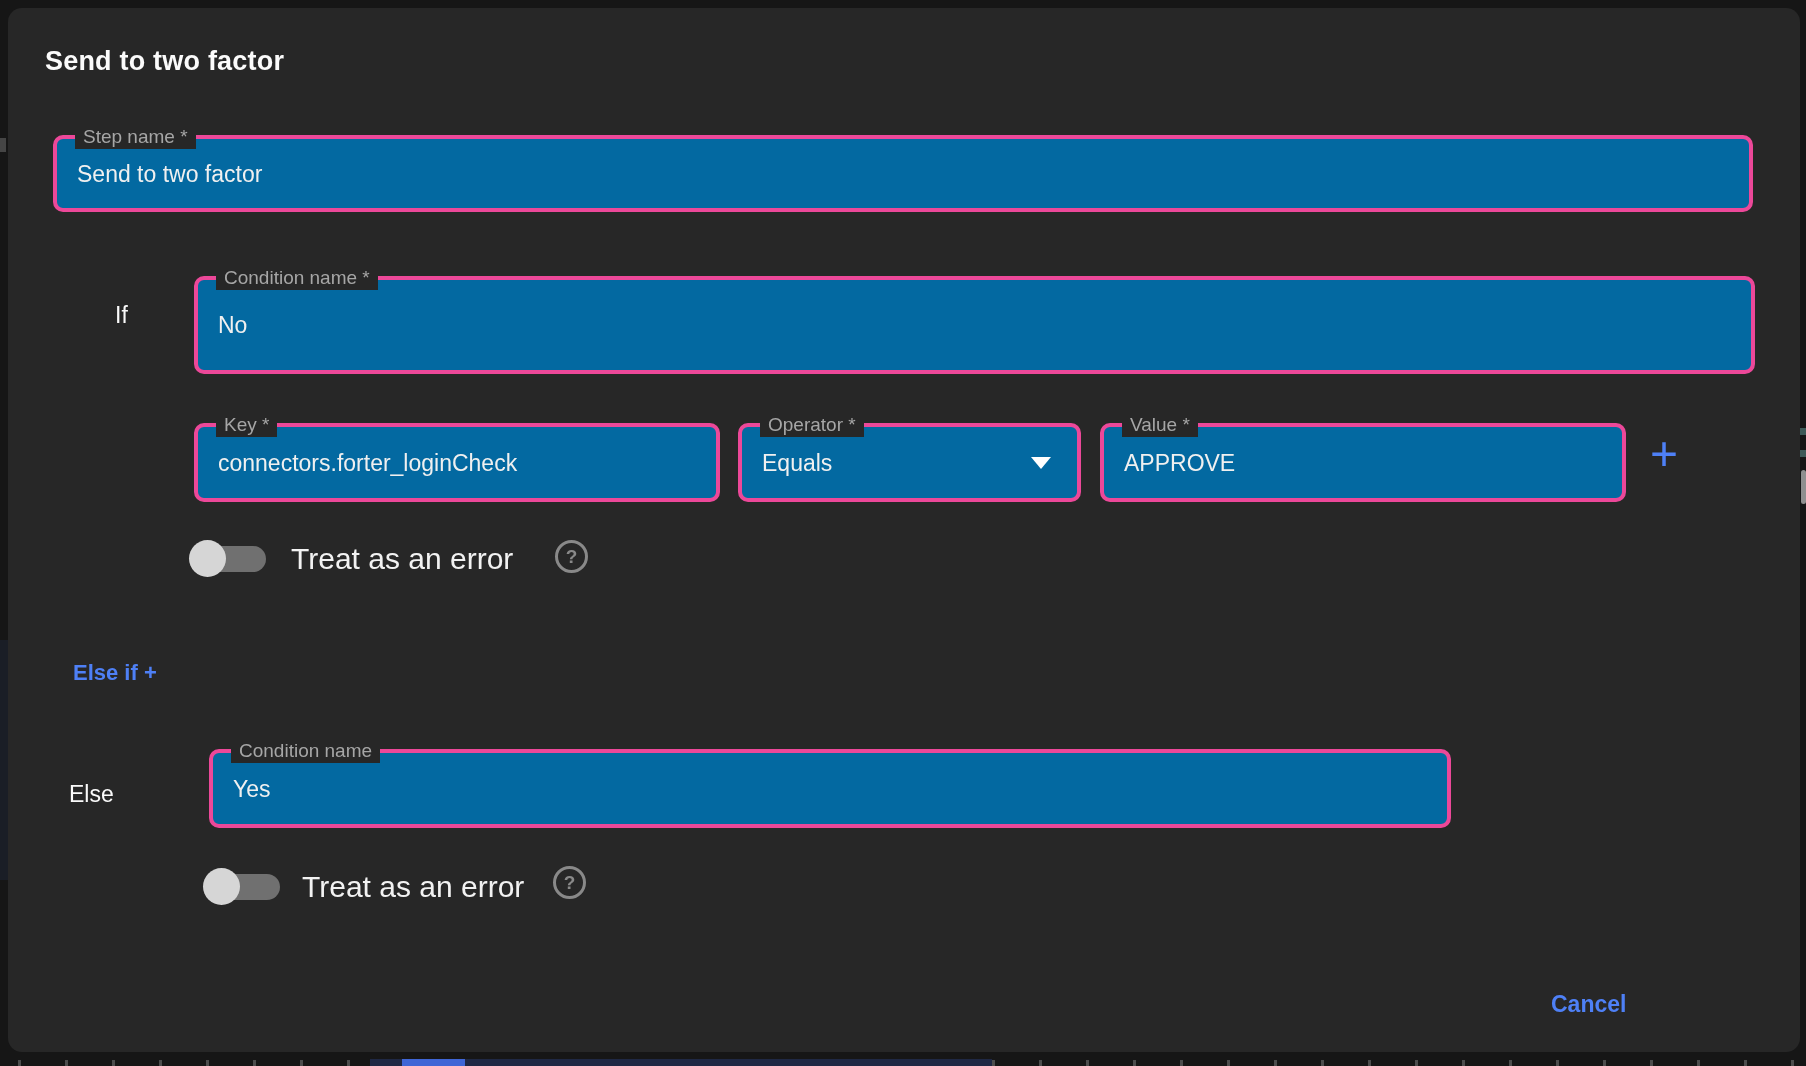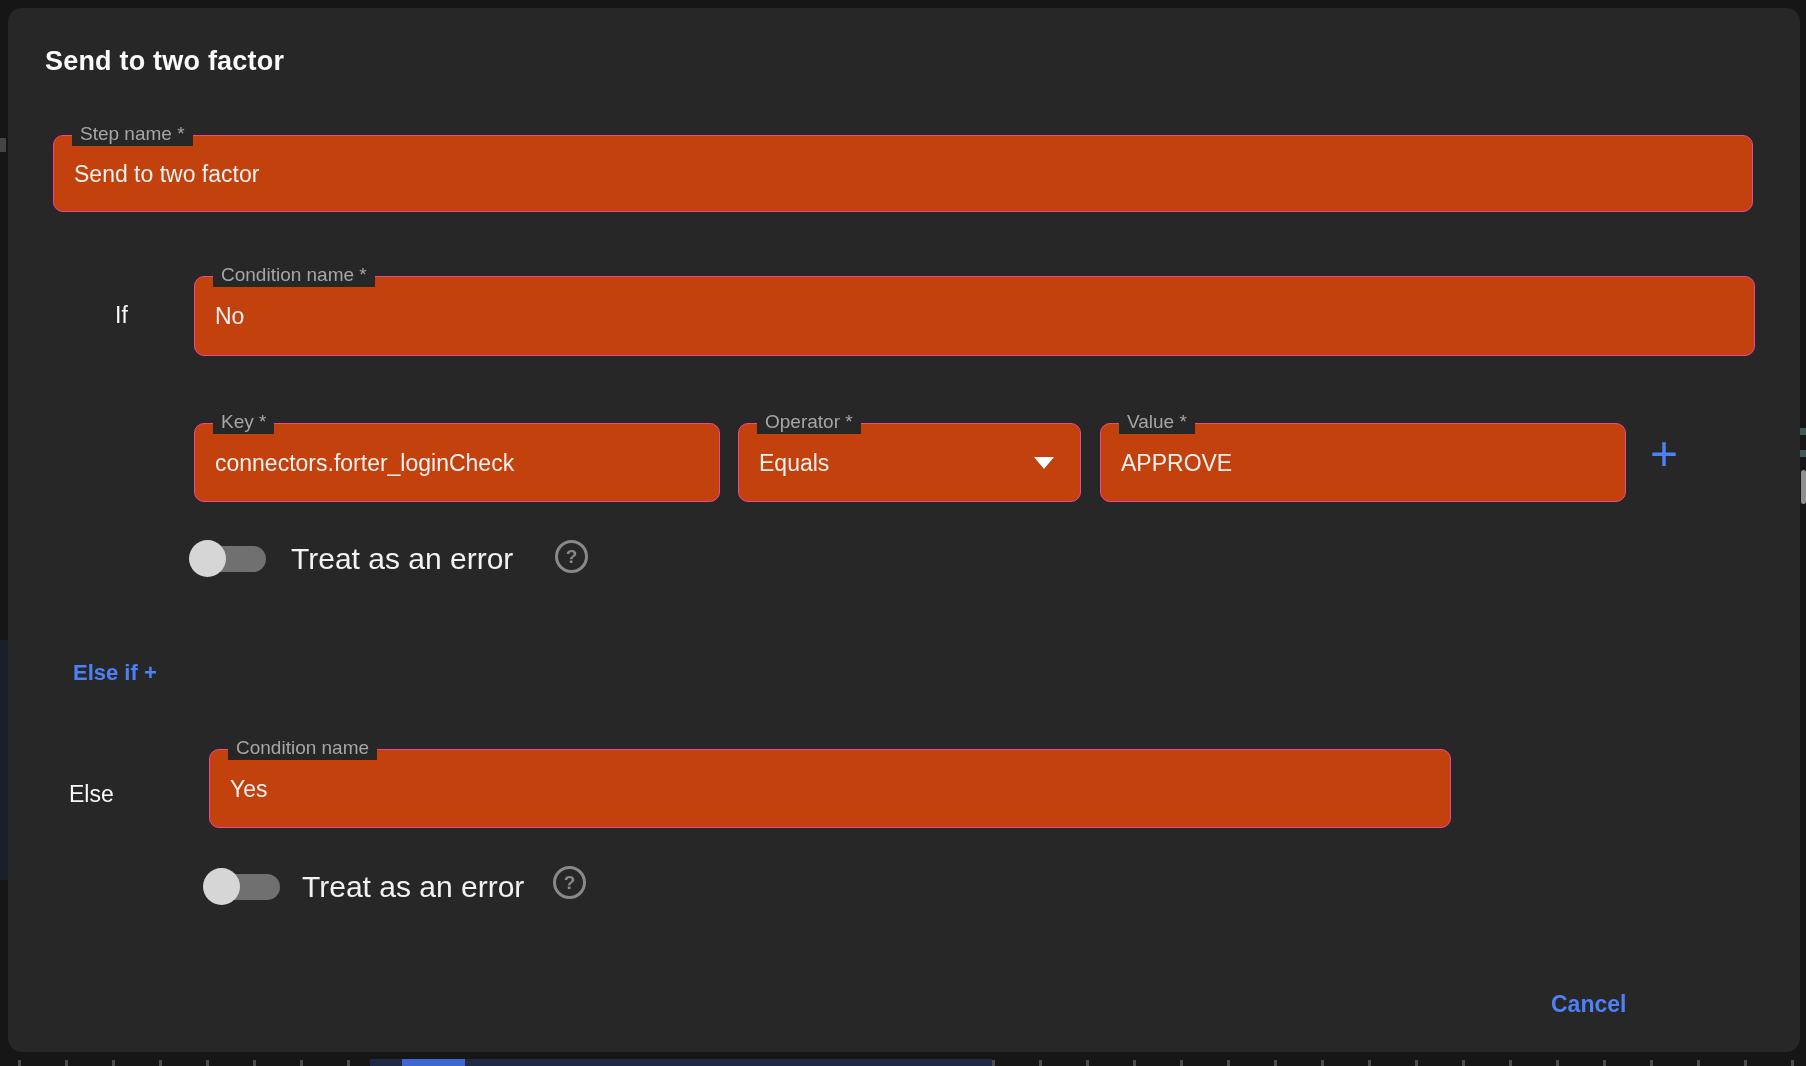--- a/index.html
+++ b/index.html
@@ -22,28 +22,28 @@
   .ruler-navy { position:absolute; bottom:0; left:370px; width:622px; height:7px; background:#1f2844; }
   .ruler-blue { position:absolute; bottom:0; left:402px; width:63px;  height:7px; background:#3f66d6; }
 
   
   .modal { position:absolute; left:8px; top:8px; width:1792px; height:1044px;
     background:#272727; border-radius:14px;text-decoration:underline; }
   .title { position:absolute; left:37px; top:36px; font-size:27px; line-height:34px;
     font-weight:700; color:#fbfbfb; letter-spacing:.2px; }
 
   
-  .tfield { position:absolute; border:1px solid #ec4899; border-radius:10px; background:#c2410c; }
+  .tfield { position:absolute; border:4px solid #ec4899; border-radius:10px; background:#0369a1; }
   .flabel { position:absolute; top:-14px; left:18px; background:#272727; padding:0 8px;
     font-size:19px; line-height:24px; color:#a6a6a6; white-space:nowrap; }
   .fvalue { position:absolute; left:20px; top:50%; transform:translateY(-50%);
     font-size:23px; color:#f0f0f0; white-space:nowrap; }
 
   .f-stepname { left:45px;  top:127px; width:1700px; height:77px; }
-  .f-ifcond   { left:186px; top:268px; width:1561px; height:80px; }
+  .f-ifcond   { left:186px; top:268px; width:1561px; height:98px; }
   .f-key      { left:186px; top:415px; width:526px;  height:79px; }
   .f-operator { left:730px; top:415px; width:343px;  height:79px; }
   .f-value    { left:1092px;top:415px; width:526px;  height:79px; }
   .f-elsecond { left:201px; top:741px; width:1242px; height:79px; }
 
   .kw { position:absolute; color:#fafafa; font-size:23px; line-height:28px; }
   .kw-if   { left:107px; top:293px;text-align:center; }
   .kw-else { left:61px;  top:772px; }
 
   .dropdown-arrow { position:absolute; right:26px; top:50%; transform:translateY(-50%);

